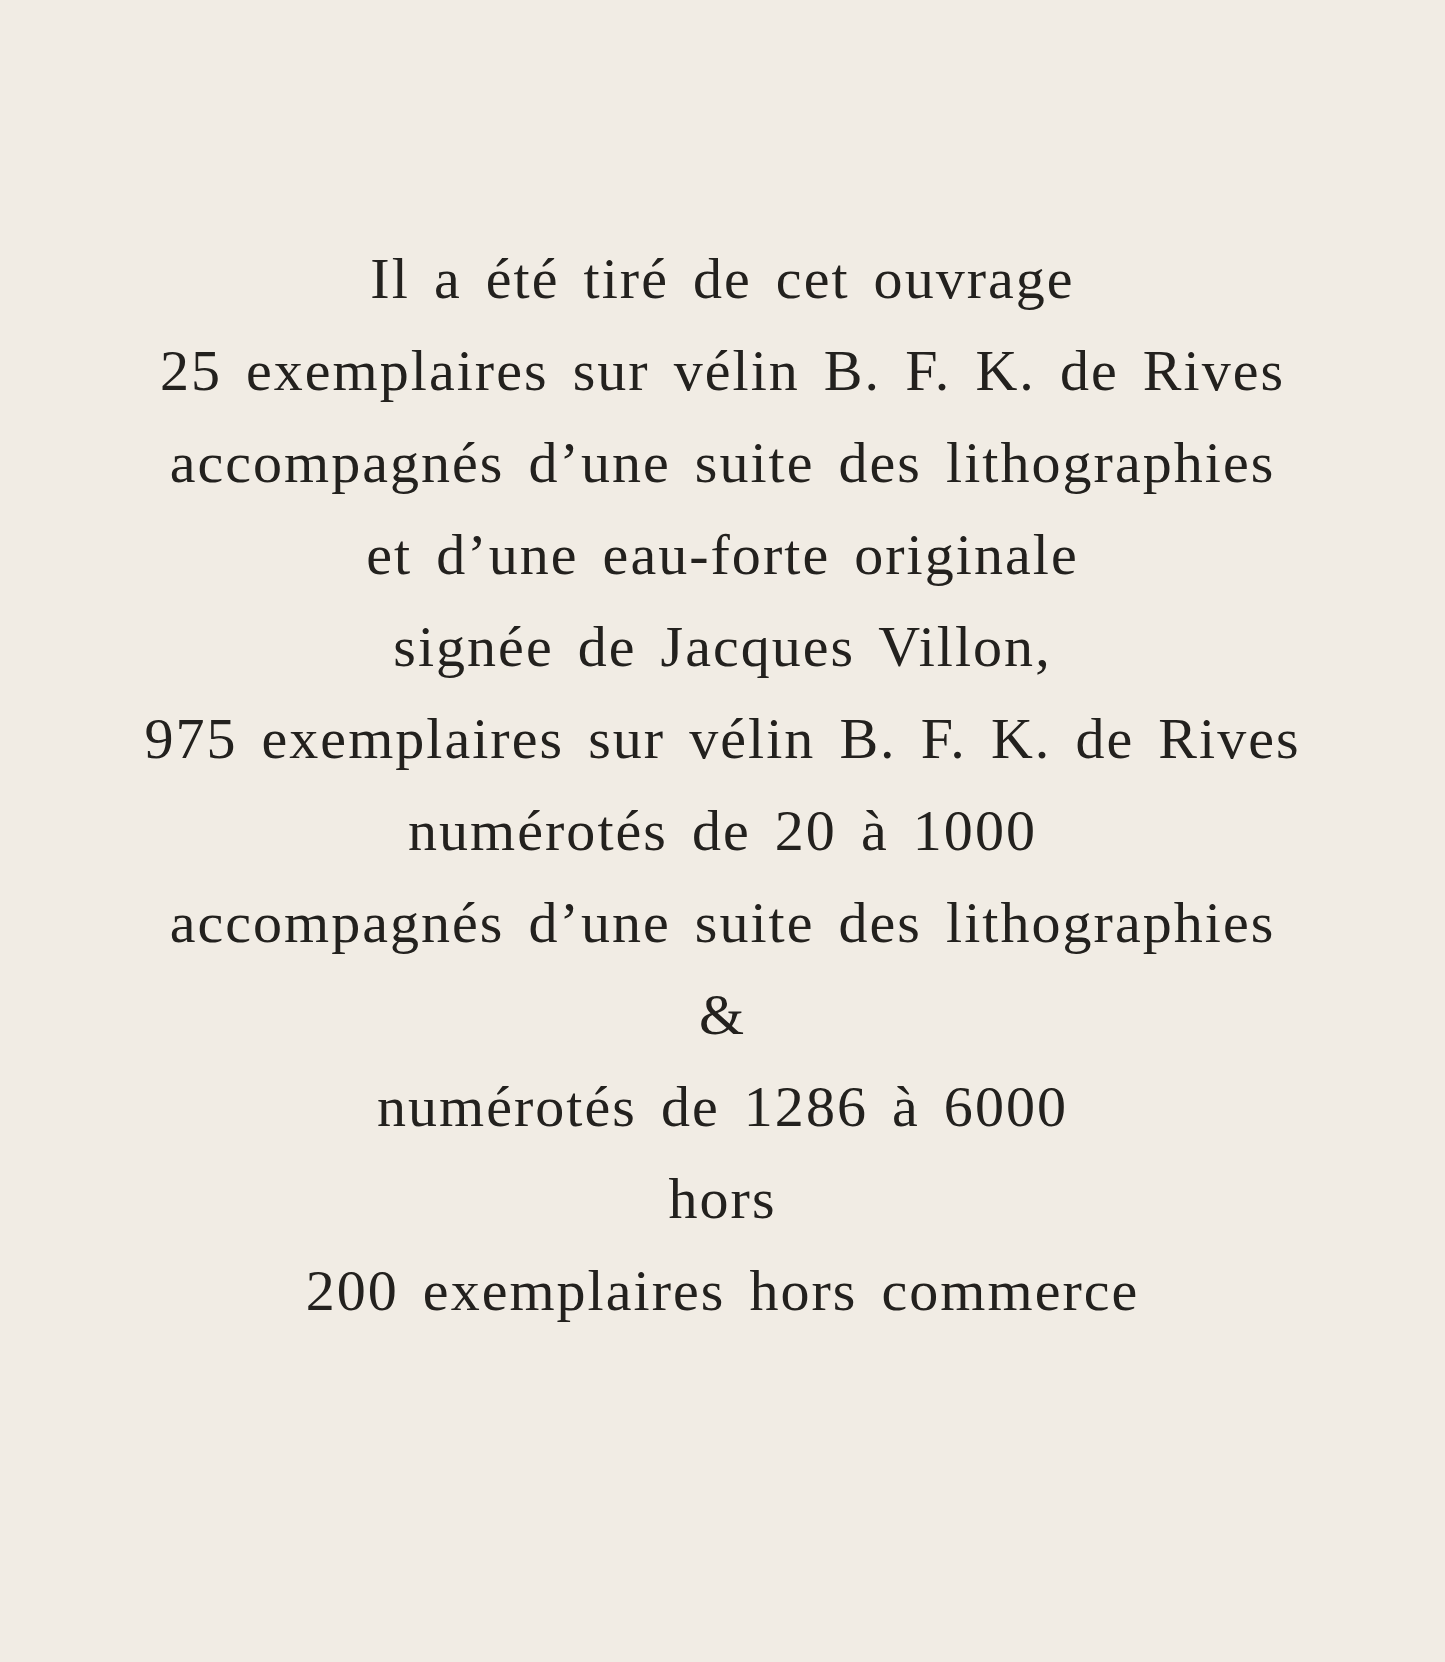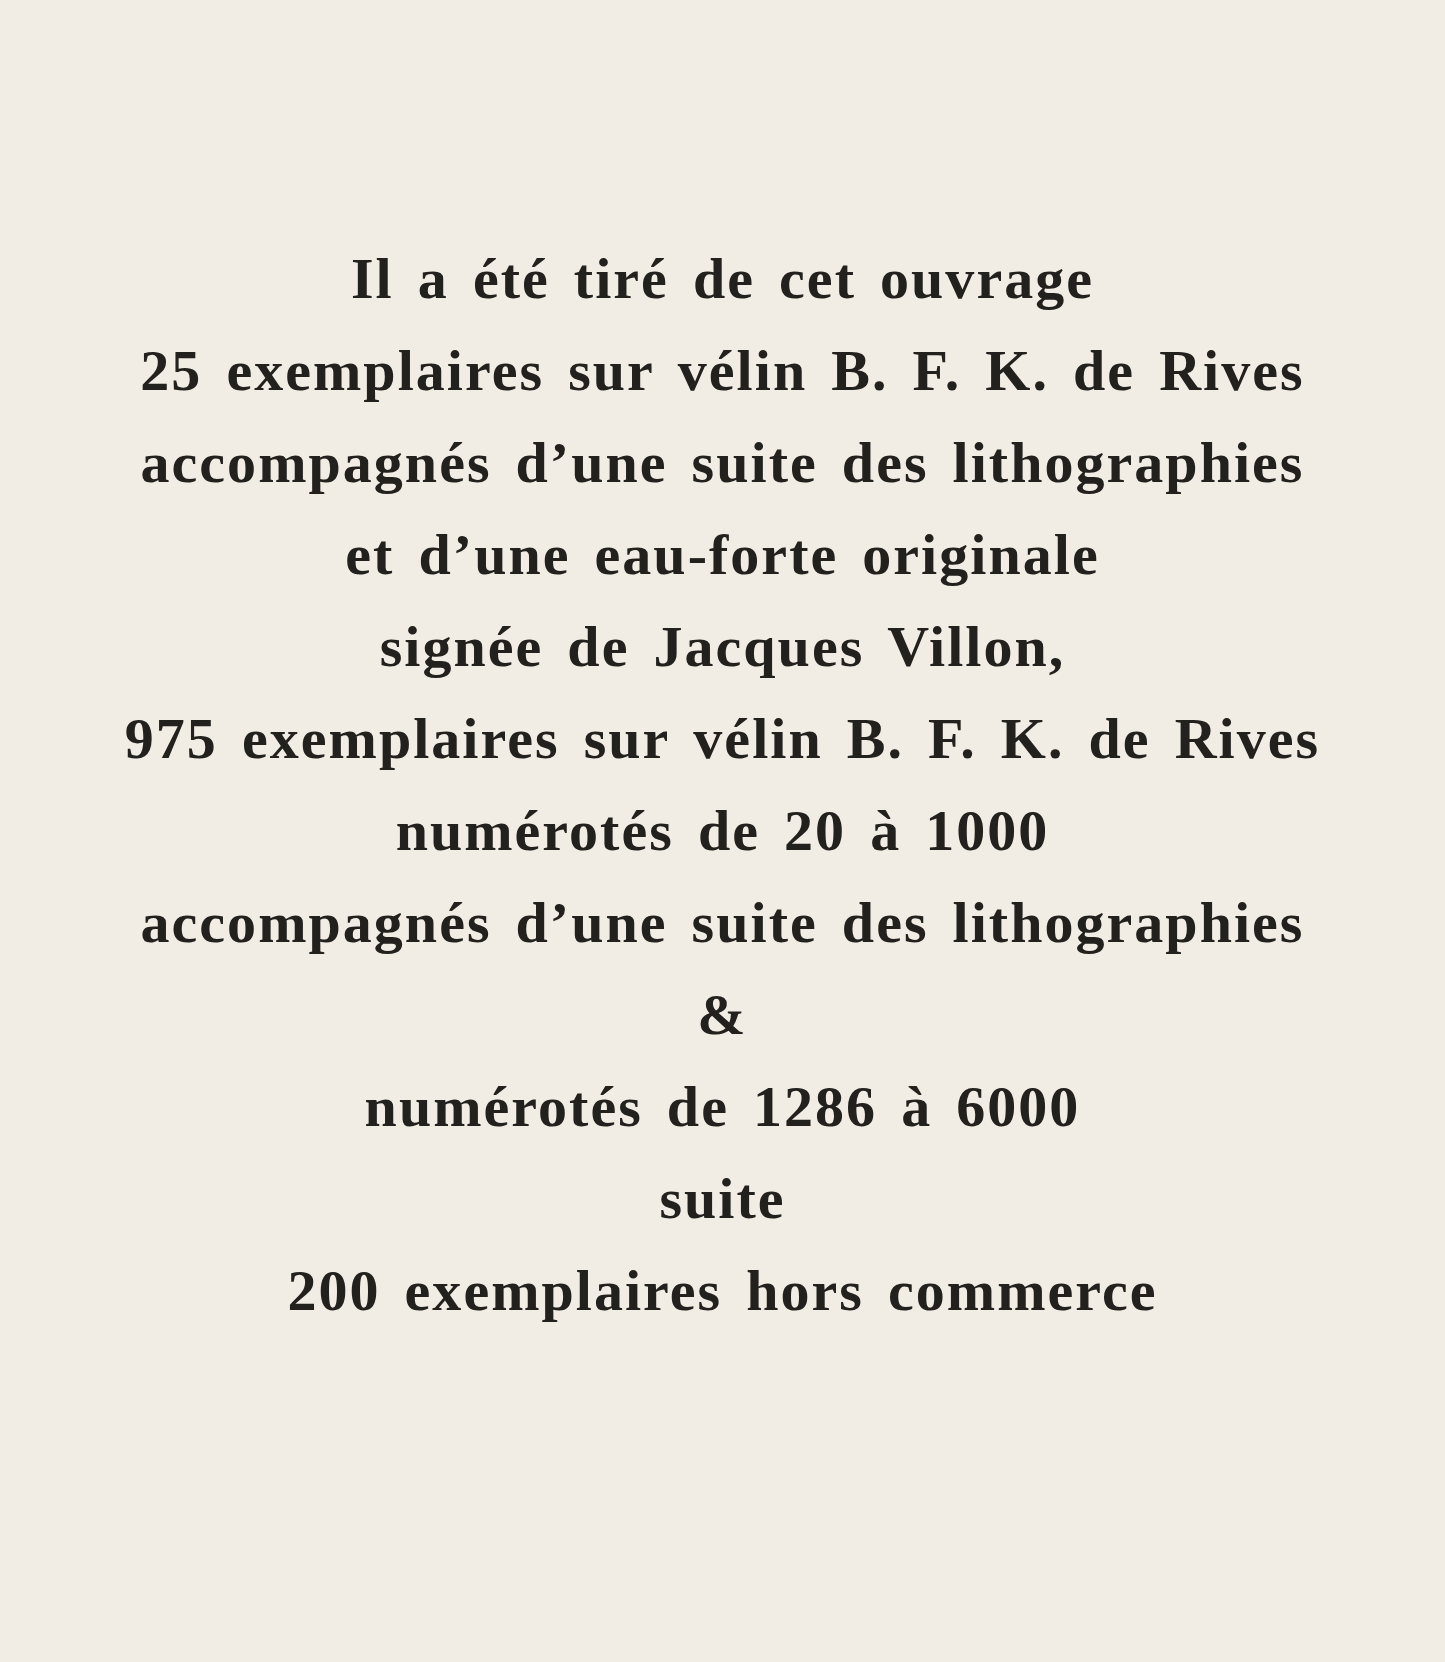--- a/index.html
+++ b/index.html
@@ -27,34 +27,33 @@
     font-size: 58px;
     line-height: 92px;
     font-weight: 400;
     letter-spacing: 0.035em;
     word-spacing: 0.13em;
     font-variant-numeric: oldstyle-nums;
     -webkit-font-smoothing: antialiased;
   }
   .colophon .line {
     white-space: nowrap;
-    font-weight: bold;
   }
 </style>
 </head>
 <body>
 
 <div class="page">
   <div class="colophon">
     <div class="line">Il a été tiré de cet ouvrage</div>
     <div class="line">25 exemplaires sur vélin B. F. K. de Rives</div>
     <div class="line">accompagnés d’une suite des lithographies</div>
     <div class="line">et d’une eau-forte originale</div>
     <div class="line">signée de Jacques Villon,</div>
     <div class="line">975 exemplaires sur vélin B. F. K. de Rives</div>
     <div class="line">numérotés de 20 à 1000</div>
     <div class="line">accompagnés d’une suite des lithographies</div>
     <div class="line">&amp;</div>
     <div class="line">numérotés de 1286 à 6000</div>
-    <div class="line">suite</div>
+    <div class="line">hors</div>
     <div class="line">200 exemplaires hors commerce</div>
   </div>
 </div>
 
 </body></html>

